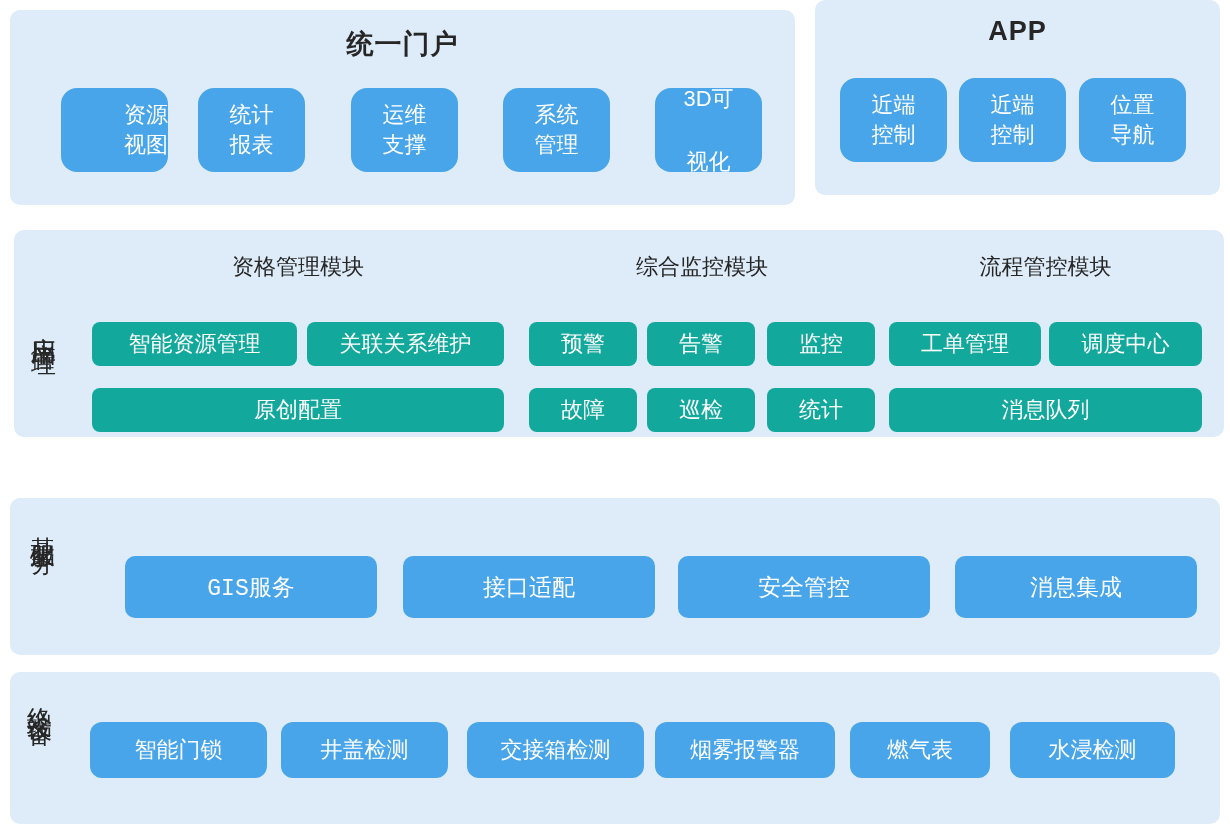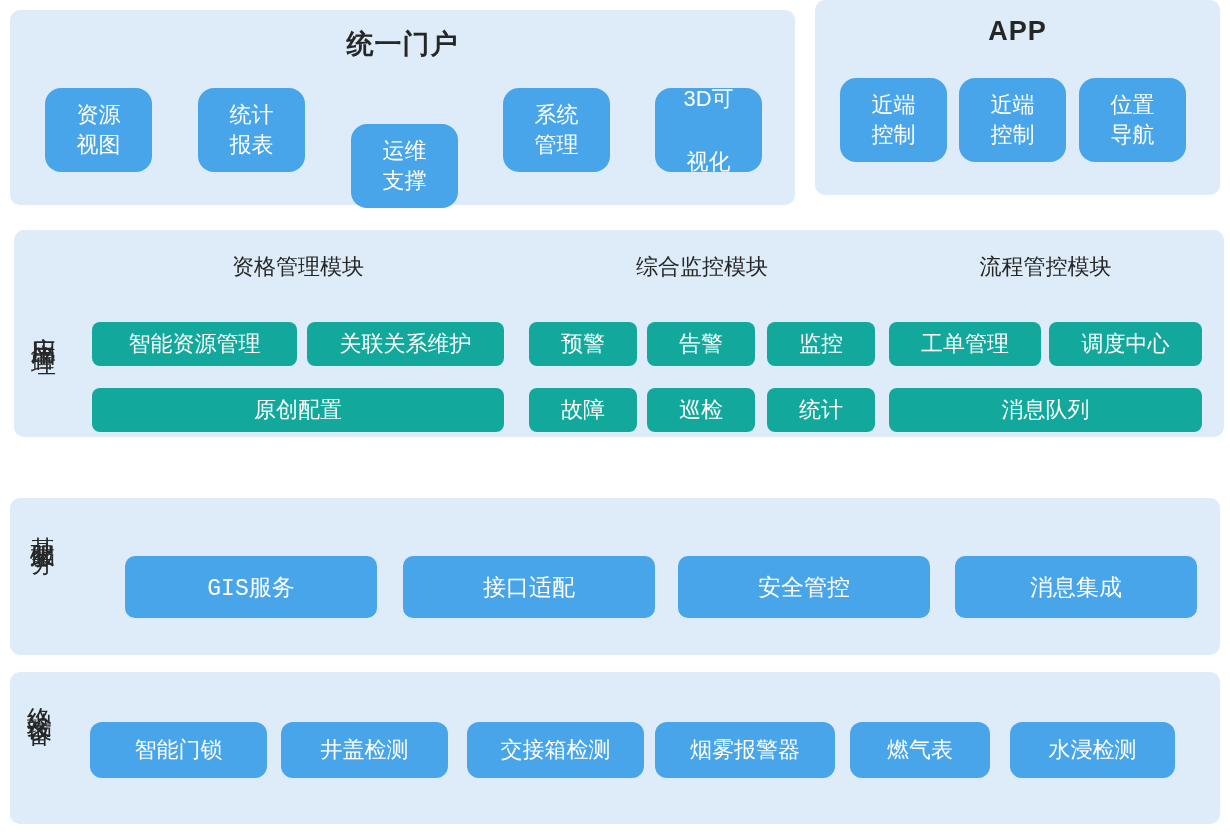--- a/index.html
+++ b/index.html
@@ -93,29 +93,29 @@
     left: 14px;
   }
 </style>
 </head>
 <body>
 
 <div class="page">
 
   <div class="panel" style="left:10px; top:10px; width:785px; height:195px;">
     <div class="panel-title" style="top:16px;">统一门户</div>
-    <div class="btn btn-blue portal-btn" style="left:35px;">
+    <div class="btn btn-blue portal-btn" style="left:51px;align-items:flex-end;">
       <span>资源</span>
       <span>视图</span>
     </div>
     <div class="btn btn-blue portal-btn" style="left:188px;">
       <span>统计</span>
       <span>报表</span>
     </div>
-    <div class="btn btn-blue portal-btn" style="left:341px;margin-top:36px;">
+    <div class="btn btn-blue portal-btn" style="left:341px;">
       <span>运维</span>
       <span>支撑</span>
     </div>
     <div class="btn btn-blue portal-btn" style="left:493px;">
       <span>系统</span>
       <span>管理</span>
     </div>
     <div class="btn btn-blue portal-btn" style="left:645px;gap:33px;">
       <span>3D可</span>
       <span>视化</span>

